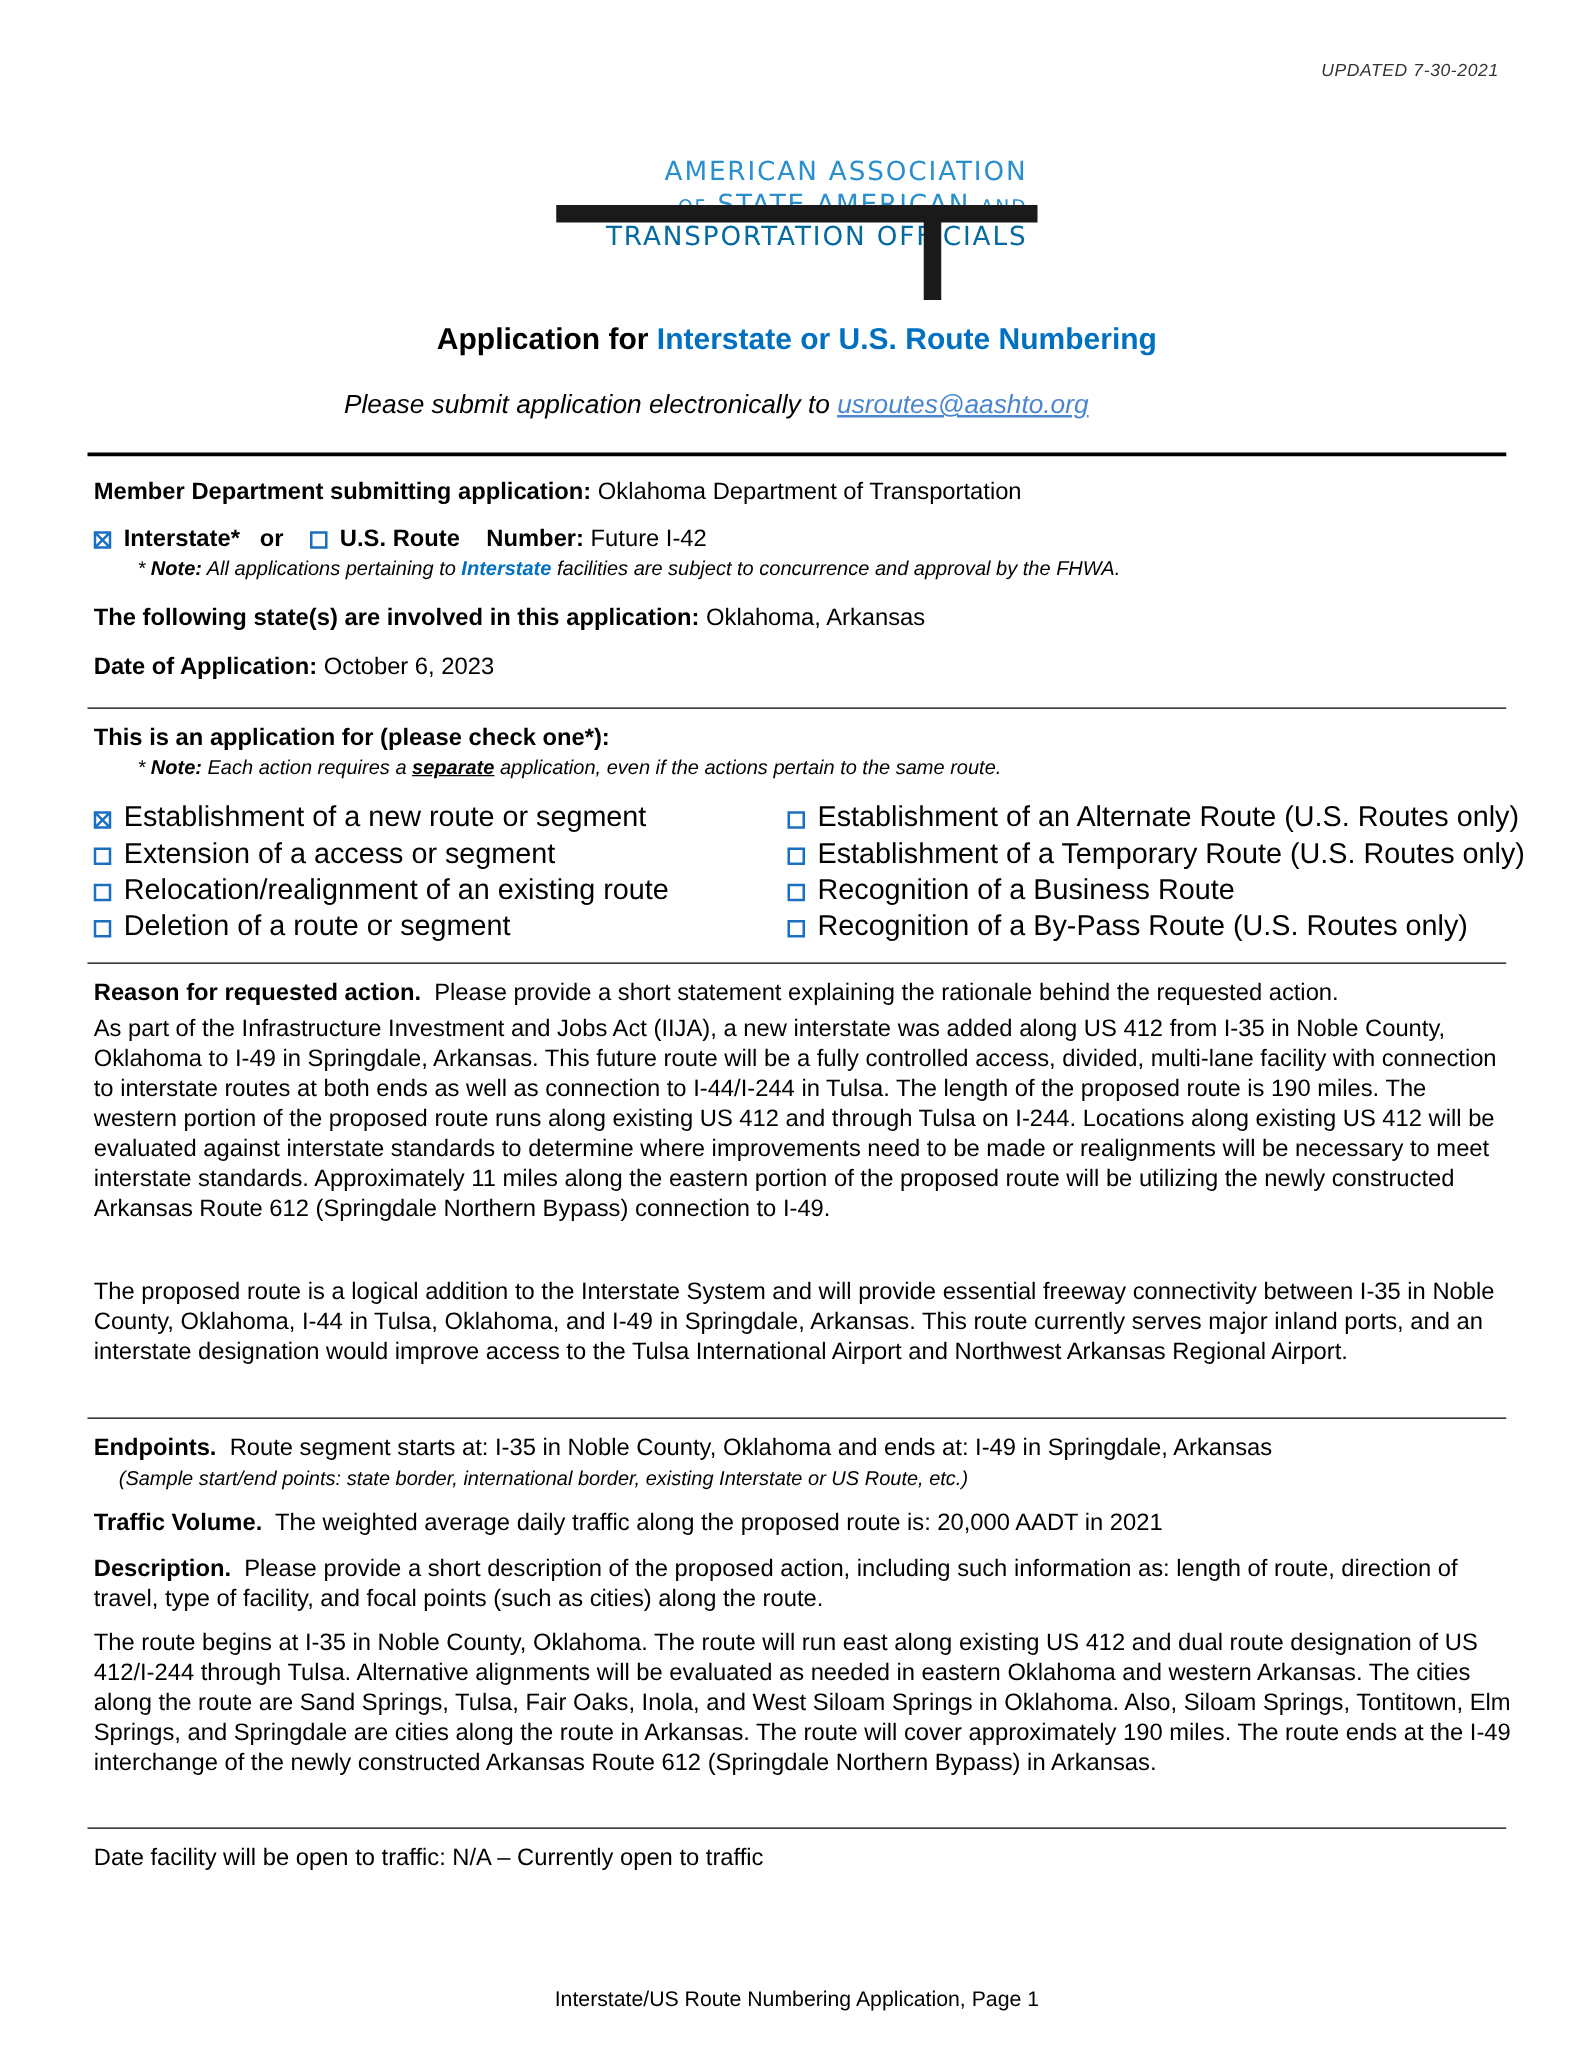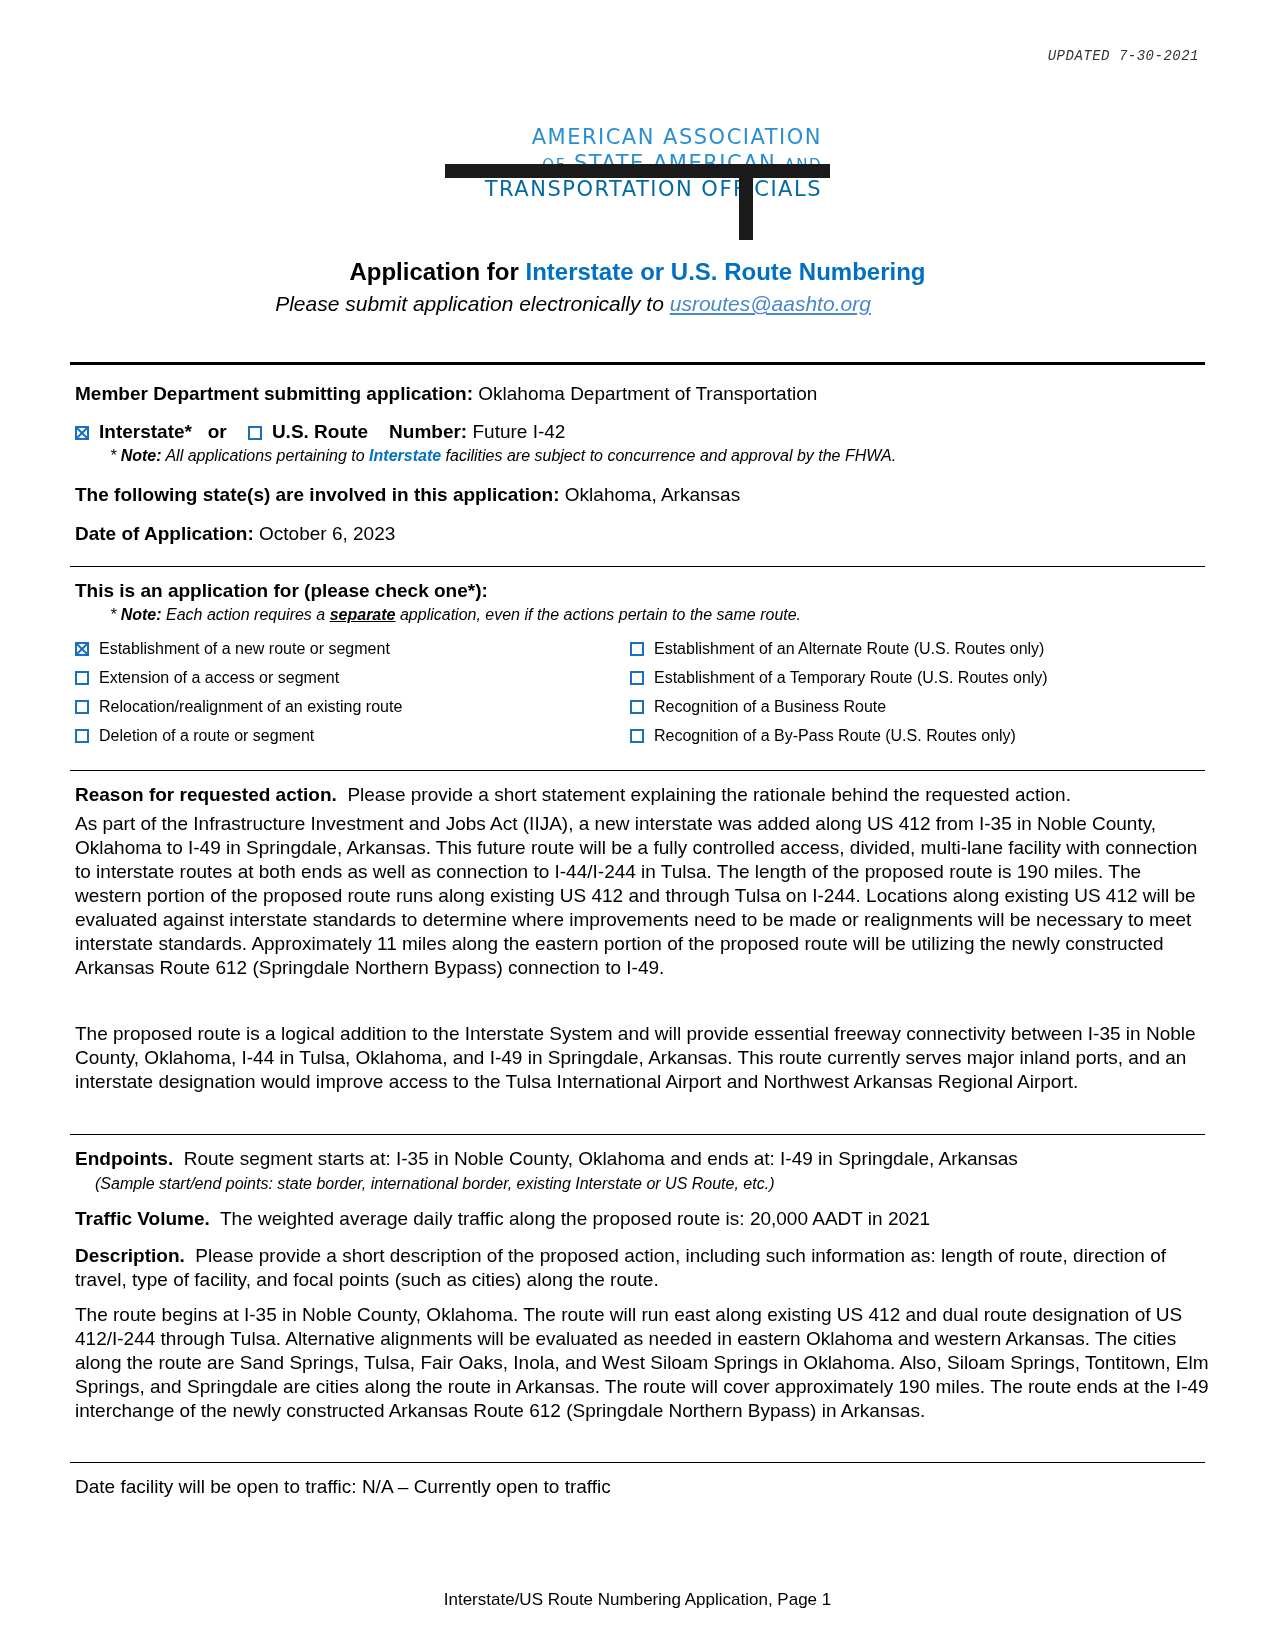--- a/index.html
+++ b/index.html
@@ -1,42 +1,42 @@
 <!DOCTYPE html>
 <html><head>
   <meta charset="utf-8">
   <style>
     html, body { margin: 0; padding: 0; background: #ffffff; }
     body { width: 1275px; height: 1650px; position: relative; font-family: "Liberation Sans", sans-serif; color: #000; overflow: hidden; }
-    .updated { position: absolute; top: 48px; right: 76px; font-family: Liberation Mono, monospace; font-style: italic; font-size: 14px; color: #333; letter-spacing: 0.5px; }
+    .updated { position: absolute; top: 48px; right: 76px; font-family: Liberation Sans, sans-serif; font-style: italic; font-size: 14px; color: #333; letter-spacing: 0.5px; }
     .logo { position: absolute; left: 445px; top: 84px; width: 385px; height: 156px; }
     .logo .l1, .logo .l2, .logo .l3 { position: absolute; right: 8px; font-family: "DejaVu Sans", sans-serif; color: #2a8fcf; font-size: 21px; letter-spacing: 1.5px; white-space: nowrap; margin-top: 41px; }
     .logo .l1 { top: 0px; }
     .logo .l2 { top: 26px; }
     .logo .l3 { top: 52px; color: #0369a1; }
     .logo .small { font-size: 15px; }
     .logo .bar { position: absolute; left: 0; top: 80px; width: 385px; height: 14px; background: #1a1a1a; }
     .logo .stem { position: absolute; left: 294px; top: 80px; width: 14px; height: 76px; background: #1a1a1a; }
     .logo .word { position: absolute; left: 12px; top: 90px; font-family: "DejaVu Sans", sans-serif; font-size: 64px; color: #1a1a1a; letter-spacing: 16px; white-space: nowrap; }
     .title { position: absolute; top: 258px; left: 0; width: 1275px; text-align: center; font-size: 24px; font-weight: bold; }
     .title .accent { color: #0070c0; }
-    .subtitle { position: absolute; top: 292px; left: 0; width: 1146px; text-align: center; font-size: 21px; font-style: italic; }
+    .subtitle { position: absolute; top: 312px; left: 0; width: 1146px; text-align: center; font-size: 21px; font-style: italic; }
     .subtitle a { color: #4a86d0; text-decoration: underline; }
     .rule-thick { position: absolute; left: 70px; width: 1135px; height: 3px; background: #000; top: 362px; }
     .rule { position: absolute; left: 70px; width: 1135px; height: 1px; background: #000; }
     .line { position: absolute; left: 75px; font-size: 19px; white-space: nowrap; }
     .b { font-weight: bold; }
     .note { position: absolute; left: 110px; font-size: 16px; font-style: italic; white-space: nowrap; }
     .note .blue { color: #0070c0; font-weight: bold; }
     .note u { font-weight: bold; }
     .cb { display: inline-block; width: 14px; height: 14px; border: 2px solid #1a6fc0; vertical-align: -2px; margin-right: 10px; position: relative; box-sizing: border-box; }
     .cb.checked::before, .cb.checked::after { content: ""; position: absolute; left: 50%; top: 50%; width: 15px; height: 2px; background: #1a6fc0; }
     .cb.checked::before { transform: translate(-50%, -50%) rotate(45deg); }
     .cb.checked::after { transform: translate(-50%, -50%) rotate(-45deg); }
-    .opt { position: absolute; font-size: 16px; white-space: nowrap; }
+    .opt { position: absolute; font-size: 23px; white-space: nowrap; }
     .para { position: absolute; left: 75px; width: 1135px; font-size: 19px; line-height: 24px; }
     .italic-sub { position: absolute; left: 95px; font-size: 16px; font-style: italic; white-space: nowrap; }
     .footer { position: absolute; top: 1590px; left: 0; width: 1275px; text-align: center; font-size: 17px; }
   </style>
 </head>
 <body>
 
 <div class="updated">UPDATED 7-30-2021</div>
 
 <div class="logo">

